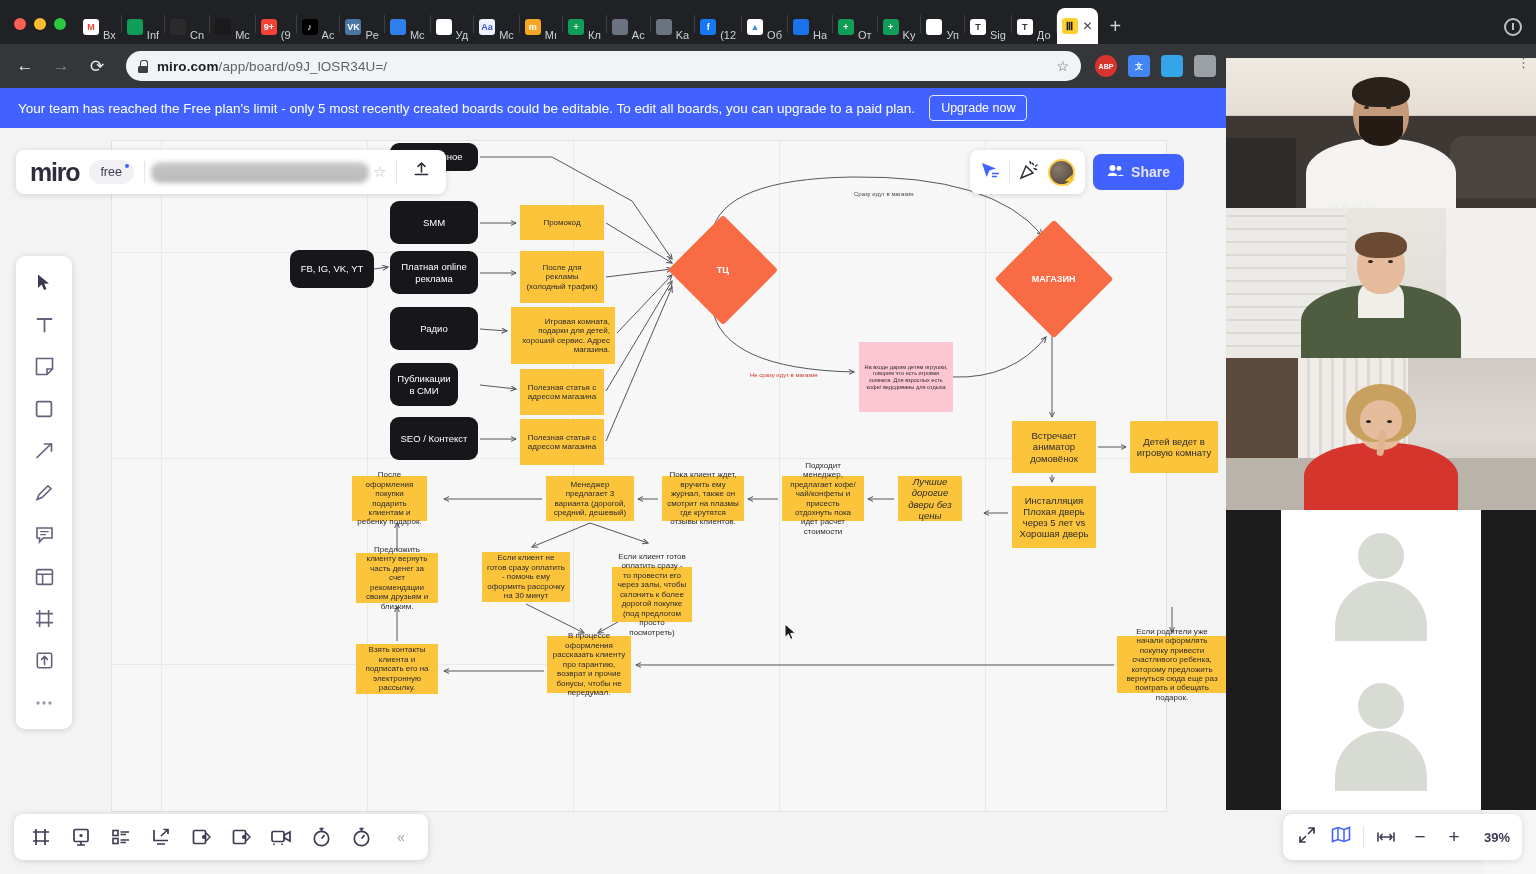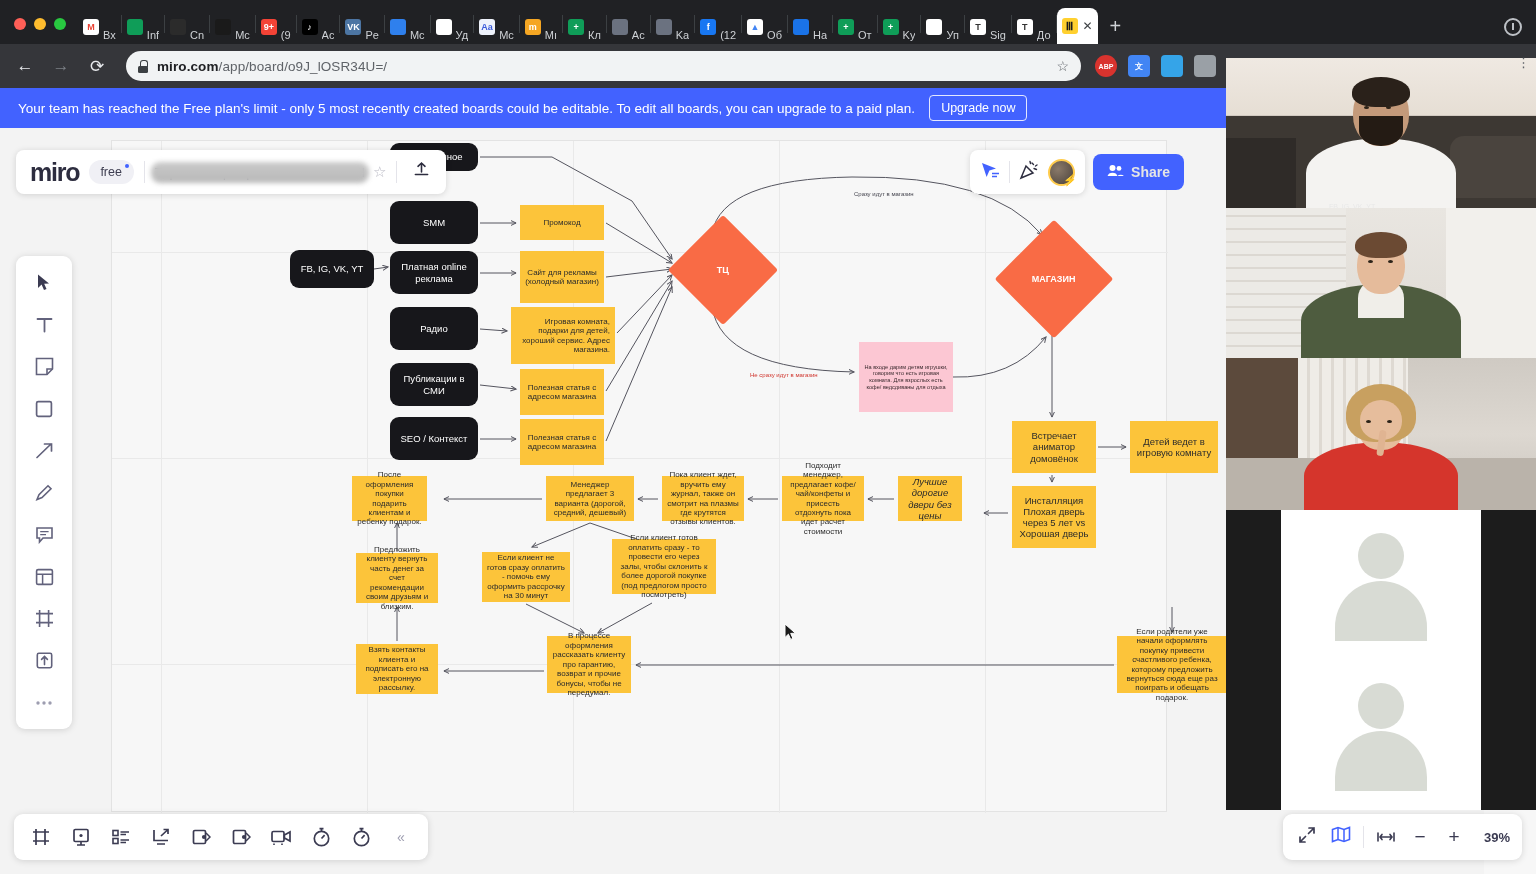--- a/index.html
+++ b/index.html
@@ -365,31 +365,31 @@
         </div>
         <div class="node nblack" style="left: 178px; top: 109px; width: 84px; height: 38px;">
           <span>FB, IG, VK, YT</span>
         </div>
         <div class="node nblack" style="left: 278px; top: 110px; width: 88px; height: 43px;">
           <span>Платная online реклама</span>
         </div>
         <div class="node nblack" style="left: 278px; top: 166px; width: 88px; height: 43px;">
           <span>Радио</span>
         </div>
-        <div class="node nblack" style="left: 278px; top: 222px; width: 88px; height: 43px;">
+        <div class="node nblack" style="left: 278px; top: 222px; width: 68px; height: 43px;">
           <span>Публикации в СМИ</span>
         </div>
         <div class="node nblack" style="left: 278px; top: 276px; width: 88px; height: 43px;">
           <span>SEO / Контекст</span>
         </div>
         <div class="node nyellow" style="left: 408px; top: 64px; width: 84px; height: 35px;">
           <span>Промокод</span>
         </div>
         <div class="node nyellow" style="left: 408px; top: 110px; width: 84px; height: 52px;">
-          <span>Сайт для рекламы (холодный магазин)</span>
+          <span>После для рекламы (холодный трафик)</span>
         </div>
         <div class="node nyellow" style="left: 399px; top: 166px; width: 104px; height: 57px; text-align: right;">
           <span>Игровая комната, подарки для детей, хороший сервис. Адрес магазина.</span>
         </div>
         <div class="node nyellow" style="left: 408px; top: 228px; width: 84px; height: 46px;">
           <span>Полезная статья с адресом магазина</span>
         </div>
         <div class="node nyellow" style="left: 408px; top: 278px; width: 84px; height: 46px;">
           <span>Полезная статья с адресом магазина</span>
         </div>
@@ -425,21 +425,21 @@
         </div>
         <div class="node nyellow" style="left: 240px; top: 335px; width: 75px; height: 45px;">
           <span>После оформления покупки подарить клиентам и ребенку подарок.</span>
         </div>
         <div class="node nyellow" style="left: 244px; top: 412px; width: 82px; height: 50px;">
           <span>Предложить клиенту вернуть часть денег за счет рекомендации своим друзьям и близким.</span>
         </div>
         <div class="node nyellow" style="left: 370px; top: 411px; width: 88px; height: 50px;">
           <span>Если клиент не готов сразу оплатить - помочь ему оформить рассрочку на 30 минут</span>
         </div>
-        <div class="node nyellow" style="left: 500px; top: 398px; width: 104px; height: 55px;">
+        <div class="node nyellow" style="left: 500px; top: 426px; width: 80px; height: 55px;">
           <span>Если клиент готов оплатить сразу - то провести его через залы, чтобы склонить к более дорогой покупке (под предлогом просто посмотреть)</span>
         </div>
         <div class="node nyellow" style="left: 435px; top: 495px; width: 84px; height: 57px;">
           <span>В процессе оформления рассказать клиенту про гарантию, возврат и прочие бонусы, чтобы не передумал.</span>
         </div>
         <div class="node nyellow" style="left: 244px; top: 503px; width: 82px; height: 50px;">
           <span>Взять контакты клиента и подписать его на электронную рассылку.</span>
         </div>
         <div class="node nyellow" style="left: 1005px; top: 495px; width: 110px; height: 57px;">
           <span>Если родители уже начали оформлять покупку привести счастливого ребенка, которому предложить вернуться сюда еще раз поиграть и обещать подарок.</span>

